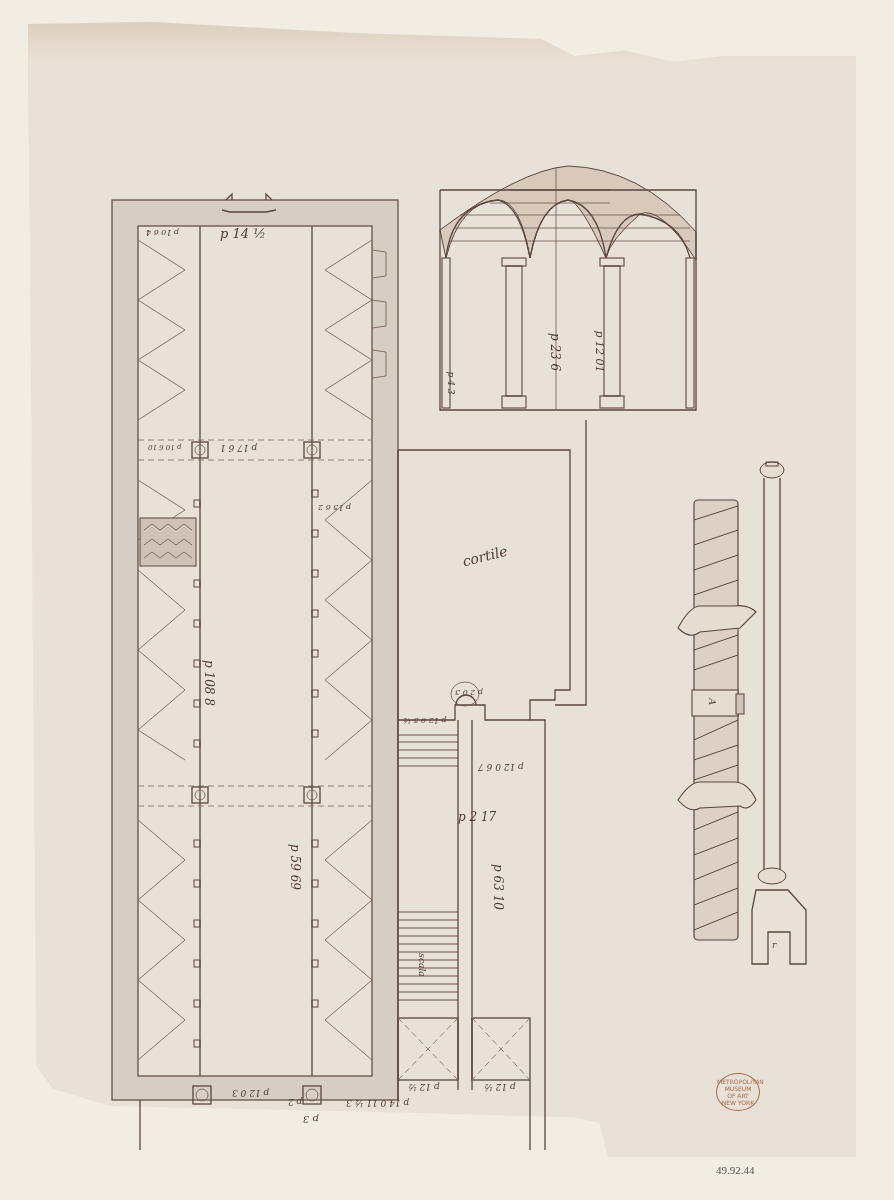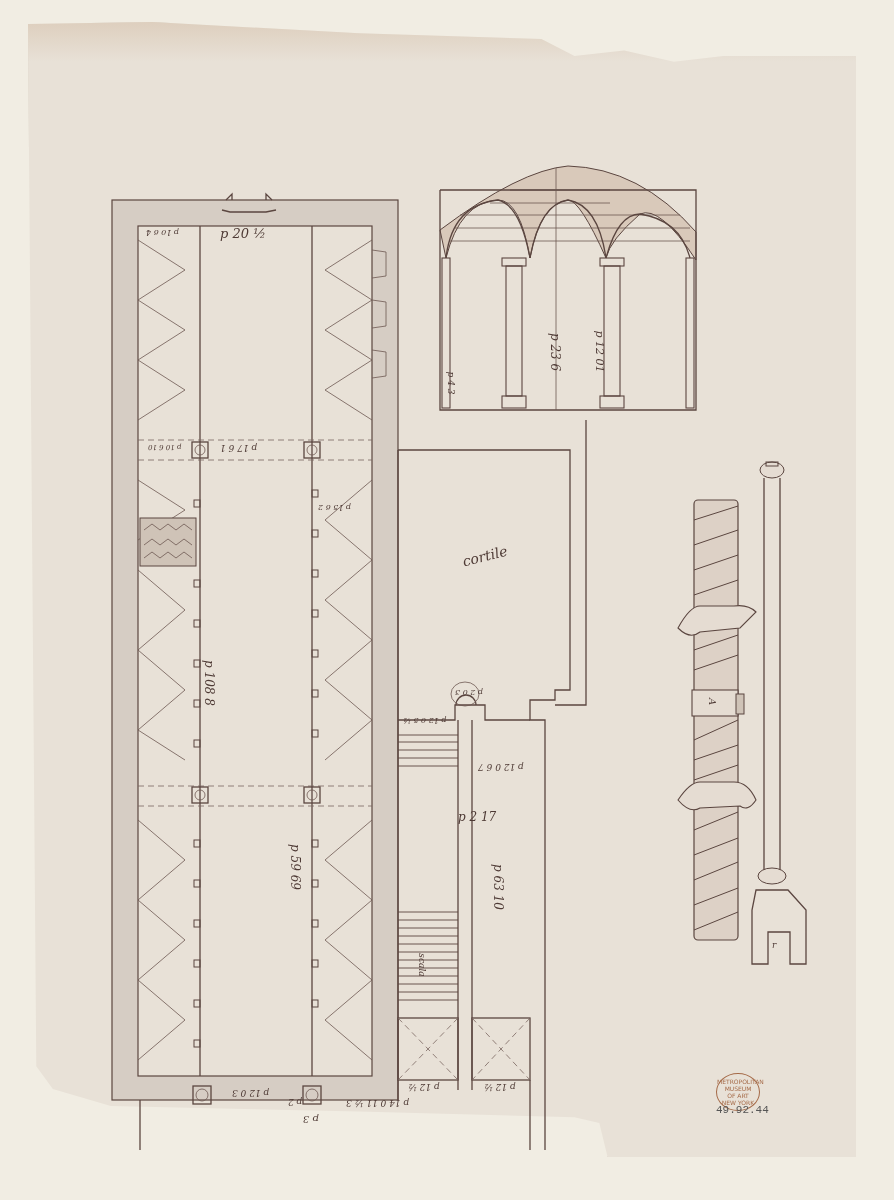--- a/index.html
+++ b/index.html
@@ -9,21 +9,21 @@
     box-shadow:0 0 0 1px #d9d1c4;}
   .sheet::after{content:"";position:absolute;left:0;top:0;right:0;height:40px;background:linear-gradient(#d9c7b3,transparent);opacity:.7;}
   svg{position:absolute;left:0;top:0;}
   .ink{stroke:#5b4640;fill:none;stroke-width:1.3;}
   .thin{stroke:#6d5852;fill:none;stroke-width:.8;}
   .dash{stroke:#7a6660;fill:none;stroke-width:.8;stroke-dasharray:6 4;}
   .wall{fill:#d6cdc4;stroke:#5b4640;stroke-width:1.2;}
   .note{position:absolute;font-family:"DejaVu Serif",serif;font-style:italic;color:#4e3a35;font-size:11px;white-space:nowrap;}
   .stamp{position:absolute;left:716px;top:1073px;width:42px;height:36px;border:1.5px solid #a56a48;border-radius:50%;
     color:#a56a48;font-size:6px;line-height:7px;text-align:center;font-family:"DejaVu Sans",sans-serif;display:flex;flex-direction:column;justify-content:center;}
-  .acc{position:absolute;left:716px;top:1104px;font-family:Liberation Mono, monospace;font-size:11px;color:#555;}
+  .acc{position:absolute;left:716px;top:1164px;font-family:Liberation Serif, serif;font-size:11px;color:#555;}
 </style>
 </head>
 <body>
 
 <div class="sheet"></div>
 
 <svg width="894" height="1200">
 
   <g>
     <rect class="wall" x="112" y="200" width="286" height="900"></rect>
@@ -168,21 +168,21 @@
 
   <g>
     <ellipse cx="772" cy="470" rx="12" ry="8" fill="#e5dcd2" stroke="#5b4640"></ellipse>
     <rect x="766" y="462" width="12" height="4" fill="none" stroke="#5b4640"></rect>
     <path class="ink" d="M764 478 L764 870 M780 478 L780 870"></path>
     <ellipse cx="772" cy="876" rx="14" ry="8" fill="#e5dcd2" stroke="#5b4640"></ellipse>
     <path class="ink" d="M756 890 L788 890 L806 910 L806 964 L790 964 L790 932 L768 932 L768 964 L752 964 L752 910 Z"></path>
   </g>
 </svg>
 
-<div class="note" style="left:220px;top:226px;font-size:13px;">p 20 ½</div>
+<div class="note" style="left:220px;top:226px;font-size:13px;">p 14 ½</div>
 <div class="note" style="left:146px;top:228px;font-size:8px;transform:rotate(180deg);">p 10 6 4</div>
 <div class="note" style="left:220px;top:443px;font-size:9px;transform:rotate(180deg);">p 17 6 1</div>
 <div class="note" style="left:148px;top:443px;font-size:7px;transform:rotate(180deg);">p 10 6 10</div>
 <div class="note" style="left:318px;top:503px;font-size:8px;transform:rotate(180deg);">p 15 6 2</div>
 <div class="note" style="left:186px;top:676px;font-size:12px;transform:rotate(90deg);">p 108 8</div>
 <div class="note" style="left:272px;top:860px;font-size:12px;transform:rotate(90deg);">p 59 69</div>
 <div class="note" style="left:462px;top:548px;font-size:14px;transform:rotate(-14deg);">cortile</div>
 <div class="note" style="left:403px;top:716px;font-size:8px;transform:rotate(180deg);">p 12 0 5 ½</div>
 <div class="note" style="left:455px;top:688px;font-size:8px;transform:rotate(180deg);">p 2 0 3</div>
 <div class="note" style="left:478px;top:762px;font-size:9px;transform:rotate(180deg);">p 12 0 6 7</div>

